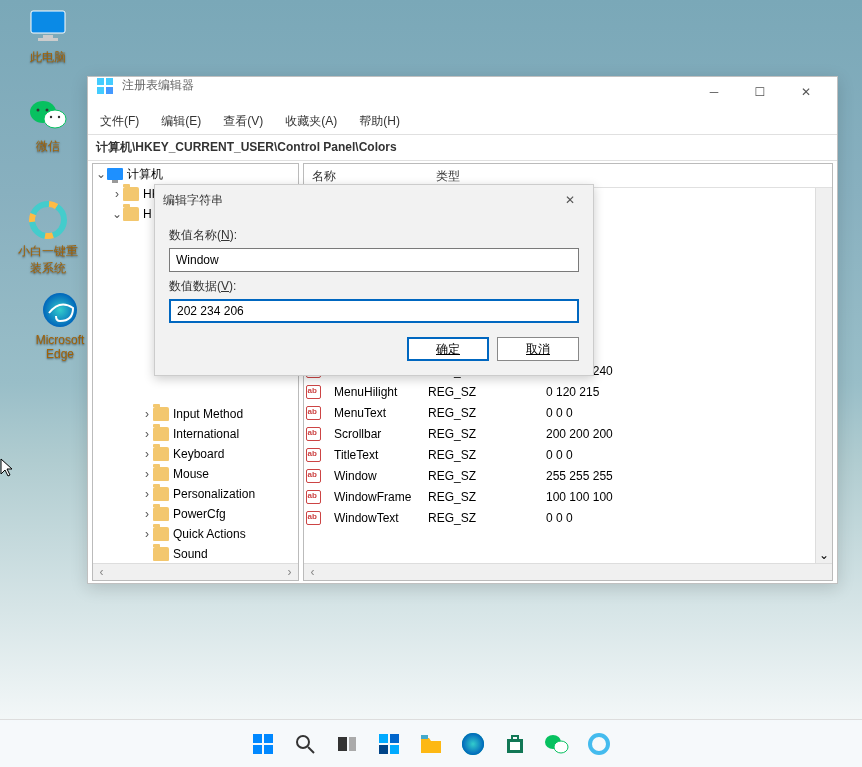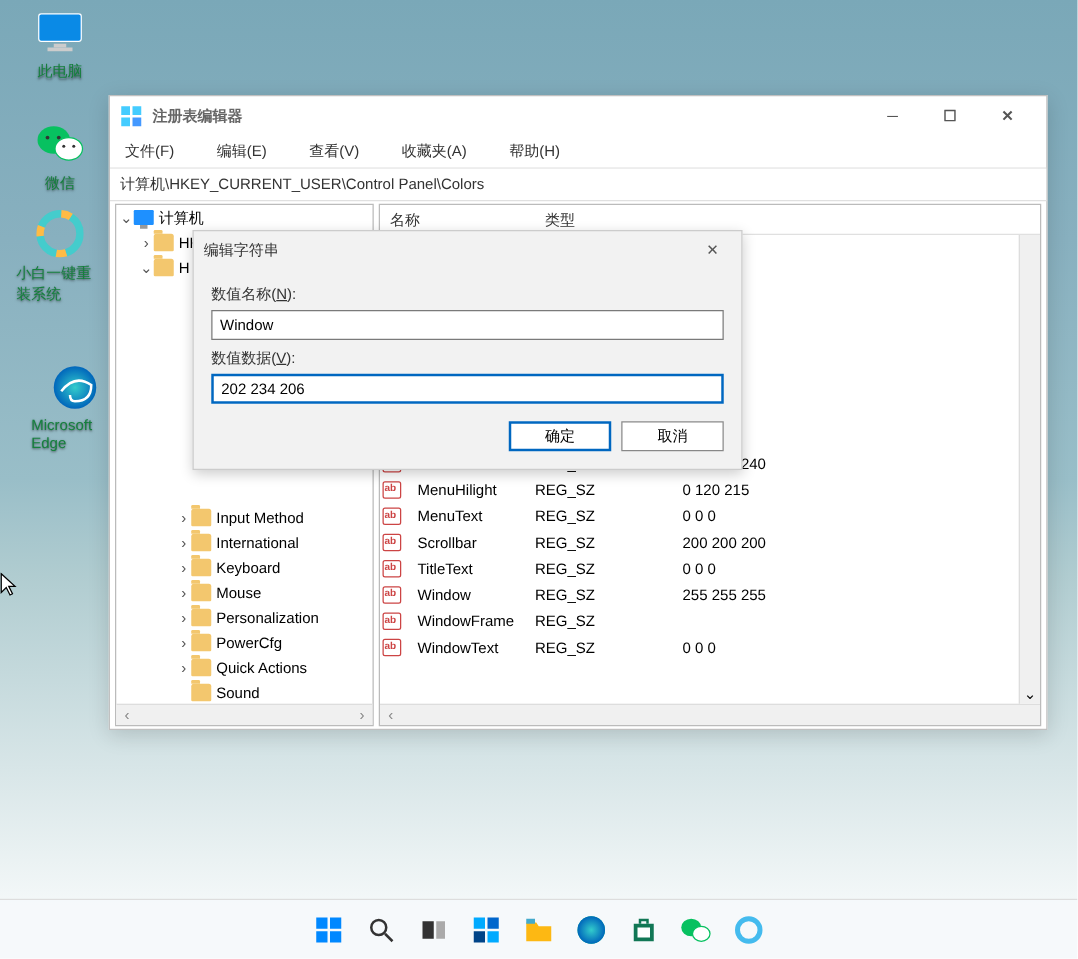--- a/index.html
+++ b/index.html
@@ -2,34 +2,34 @@
 <html><head>
 <meta charset="utf-8">
 <style>
 * { margin: 0; padding: 0; box-sizing: border-box; font-family: "Segoe UI", "Microsoft YaHei", sans-serif; font-size: 12px; }
 body { width: 862px; height: 767px; background: linear-gradient(180deg, #7aa8b8 0%, #88b0bf 25%, #99bec8 50%, #b0ccd0 60%, #ffffff 100%); position: relative; overflow: hidden; }
 
 
 .desk { position: absolute; }
 .desk-item { display: flex; flex-direction: column; align-items: center; width: 70px; gap: 3px; }
 .desk-item .dic { width: 40px; height: 40px; display: flex; align-items: center; justify-content: center; }
-.desk-item .lbl { color: #15803d; text-shadow: 0 1px 2px rgba(0,0,0,.6); text-align: left; font-size: 12px; }
+.desk-item .lbl { color: #a16207; text-shadow: 0 1px 2px rgba(0,0,0,.6); text-align: center; font-size: 12px; }
 
 
 .win { position: absolute; left: 87px; top: 76px; width: 751px; height: 508px; background: #fff; border: 1px solid #c0c0c0; box-shadow: 0 4px 16px rgba(0,0,0,.15); display: flex; flex-direction: column; }
-.titlebar { height: 32px; display: flex; align-items: center; padding: 0 8px; font-weight: bold; }
+.titlebar { height: 32px; display: flex; padding: 0 8px; }
 .titlebar .ic { width: 18px; height: 18px; margin-right: 8px; }
 .titlebar .title { flex: 1; color: #666; }
 .winbtns { display: flex; }
 .winbtn { width: 46px; height: 30px; display: flex; align-items: center; justify-content: center; color: #555; }
 
-.menubar { height: 26px; border-bottom: 1px solid #e0e0e0; display: flex; align-items: center; padding: 0 4px; gap: 18px; }
+.menubar { height: 26px; border-bottom: 1px solid #e0e0e0; display: flex; align-items: center; padding: 0 4px; gap: 6px; }
 .menubar span { padding: 4px 8px; color: #333; }
 
-.pathbar { height: 26px; border-bottom: 1px solid #e0e0e0; padding: 0 8px; display: flex; align-items: center; color: #333; background: #fff; }
+.pathbar { height: 26px; border-bottom: 1px solid #e0e0e0; padding: 0 8px; display: flex; align-items: center; color: #333; background: #fff; font-weight: bold; }
 
 .panes { flex: 1; display: flex; min-height: 0; }
 .tree { width: 207px; border: 0.5px solid #bbb; margin: 2px 2px 2px 4px; overflow: hidden; background: #fff; }
 .list { flex: 1; border: 0.5px solid #bbb; margin: 2px 4px 2px 2px; overflow: hidden; background: #fff; display: flex; flex-direction: column; }
 
 .thead { display: flex; height: 24px; border-bottom: 1px solid #e0e0e0; }
 .thead span { padding: 4px 8px; color: #333; }
 .col-name { width: 124px; } .col-type { width: 118px; font-family: Liberation Mono, monospace; } .col-data { flex: 1; }
 
 .rows { flex: 1; overflow: auto; position: relative; }
@@ -56,21 +56,21 @@
 .sb-r { position: absolute; right: 0; top: 0; bottom: 17px; width: 17px; background: #f0f0f0; border-left: 1px solid #ddd; display: flex; flex-direction: column; justify-content: flex-end; }
 
 
 .dlg { position: absolute; left: 154px; top: 184px; width: 440px; background: #f2f2f2; border: 1px solid #ccc; box-shadow: 0 3px 10px rgba(0,0,0,.2); }
 .dlg .dtb { height: 30px; display: flex; align-items: center; padding: 0 8px; color: #333; }
 .dlg .dtb .dtt { flex: 1; } .dlg .dtb .dx { width: 30px; text-align: center; color: #555; }
 .dlg .dbody { padding: 6px 14px 14px; }
 .dlg label { display: block; margin: 6px 0 4px; color: #333; }
 .dlg .tin { width: 100%; height: 24px; border: 1px solid #7a7a7a; padding: 0 6px; background: #fff; }
 .dlg .tin.focus { border: 2px solid #0067c0; }
-.dlg .dbtns { display: flex; justify-content: flex-end; gap: 8px; margin-top: 14px; }
+.dlg .dbtns { display: flex; justify-content: flex-end; gap: 8px; margin-top: 14px; text-decoration: underline; }
 .dlg .dbtn { width: 82px; height: 24px; border: 1px solid #888; background: #fff; display: flex; align-items: center; justify-content: center; }
 .dlg .dbtn.primary { border: 2px solid #0067c0; }
 
 
 .taskbar { position: absolute; left: 0; right: 0; bottom: 0; height: 48px; background: rgba(245,248,251,.92); display: flex; align-items: center; justify-content: center; gap: 14px; border-top: 1px solid #ddd; }
 .tb-item { width: 28px; height: 28px; display: flex; align-items: center; justify-content: center; }
 
 u { text-decoration: underline; }
 </style>
 </head>
@@ -96,21 +96,21 @@
           <ellipse cx="27" cy="22" rx="11" ry="9" fill="#fff" stroke="#07c160"></ellipse>
           <circle cx="10" cy="13" r="1.5" fill="#333"></circle>
           <circle cx="19" cy="13" r="1.5" fill="#333"></circle>
           <circle cx="23" cy="20" r="1.2" fill="#333"></circle>
           <circle cx="31" cy="20" r="1.2" fill="#333"></circle>
         </svg>
       </div>
     <div class="lbl">微信</div>
   </div>
 </div>
-<div class="desk" style="left:13px; top:167px">
+<div class="desk" style="left:13px; top:200px">
   <div class="desk-item">
     <div class="dic">
         <svg width="38" height="38">
           <circle cx="19" cy="19" r="16" fill="none" stroke="#4cc" stroke-width="6" stroke-dasharray="20 8"></circle>
           <circle cx="19" cy="19" r="16" fill="none" stroke="#fb4" stroke-width="6" stroke-dasharray="8 20" stroke-dashoffset="-20"></circle>
         </svg>
       </div>
     <div class="lbl">小白一键重装系统</div>
   </div>
 </div>
@@ -328,20 +328,21 @@
               <span class="cn">Window</span>
               <span class="ct">REG_SZ</span>
               <span class="cd">255 255 255</span>
             </div>
             <div class="row">
               <span class="ci">
                 <span class="ab"></span>
               </span>
               <span class="cn">WindowFrame</span>
               <span class="ct">REG_SZ</span>
+              <span class="cd">100 100 100</span>
             </div>
             <div class="row">
               <span class="ci">
                 <span class="ab"></span>
               </span>
               <span class="cn">WindowText</span>
               <span class="ct">REG_SZ</span>
               <span class="cd">0 0 0</span>
             </div>
           </div>

